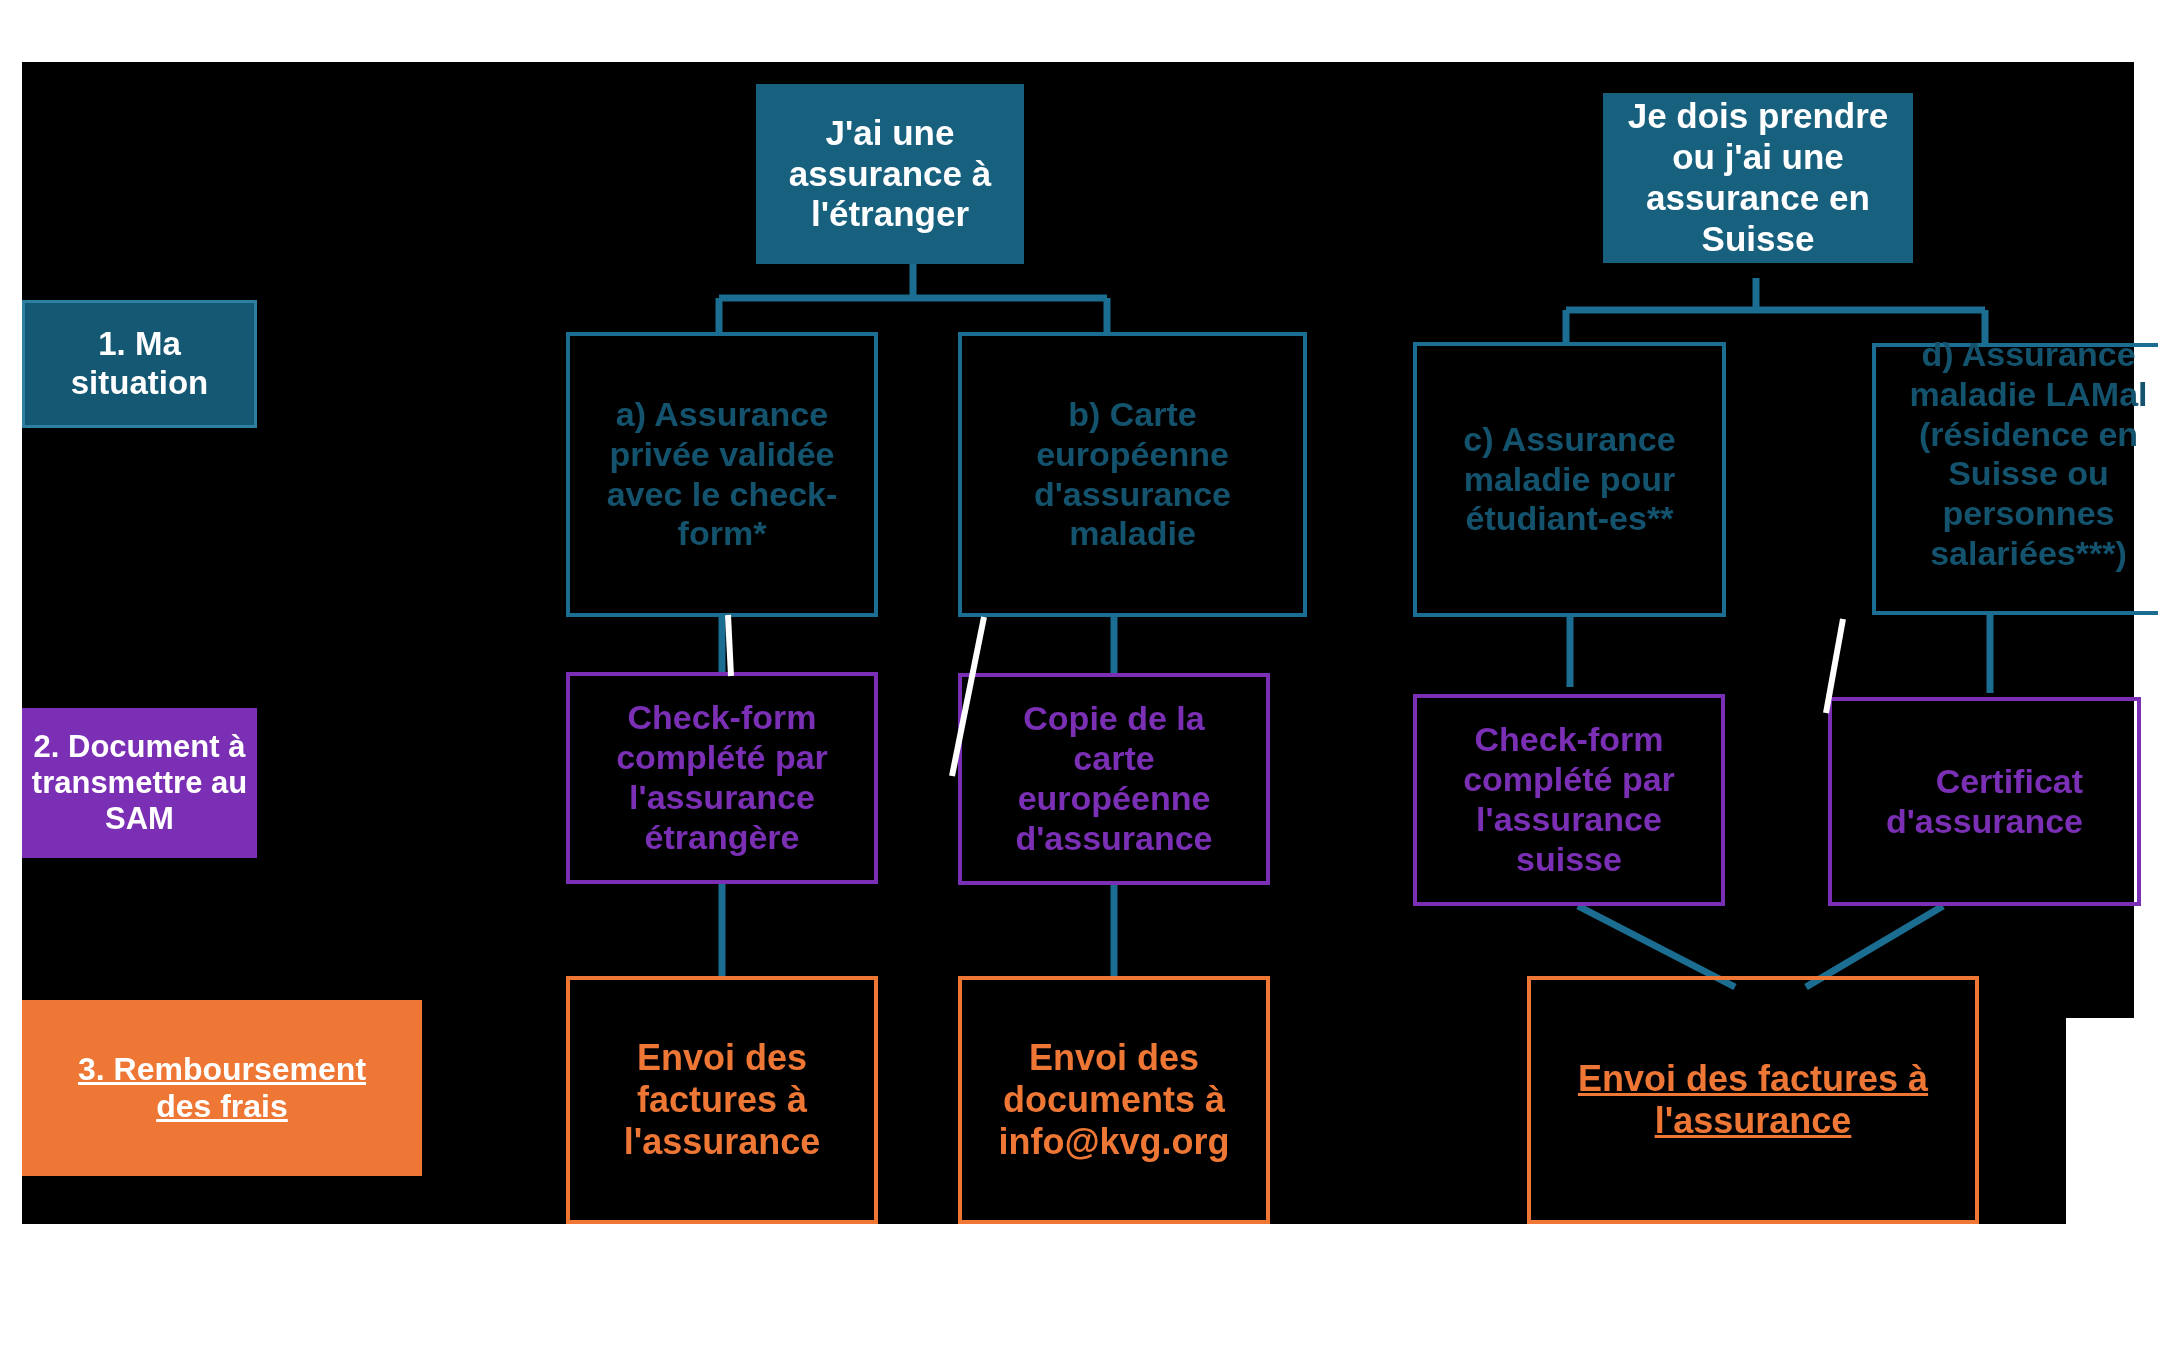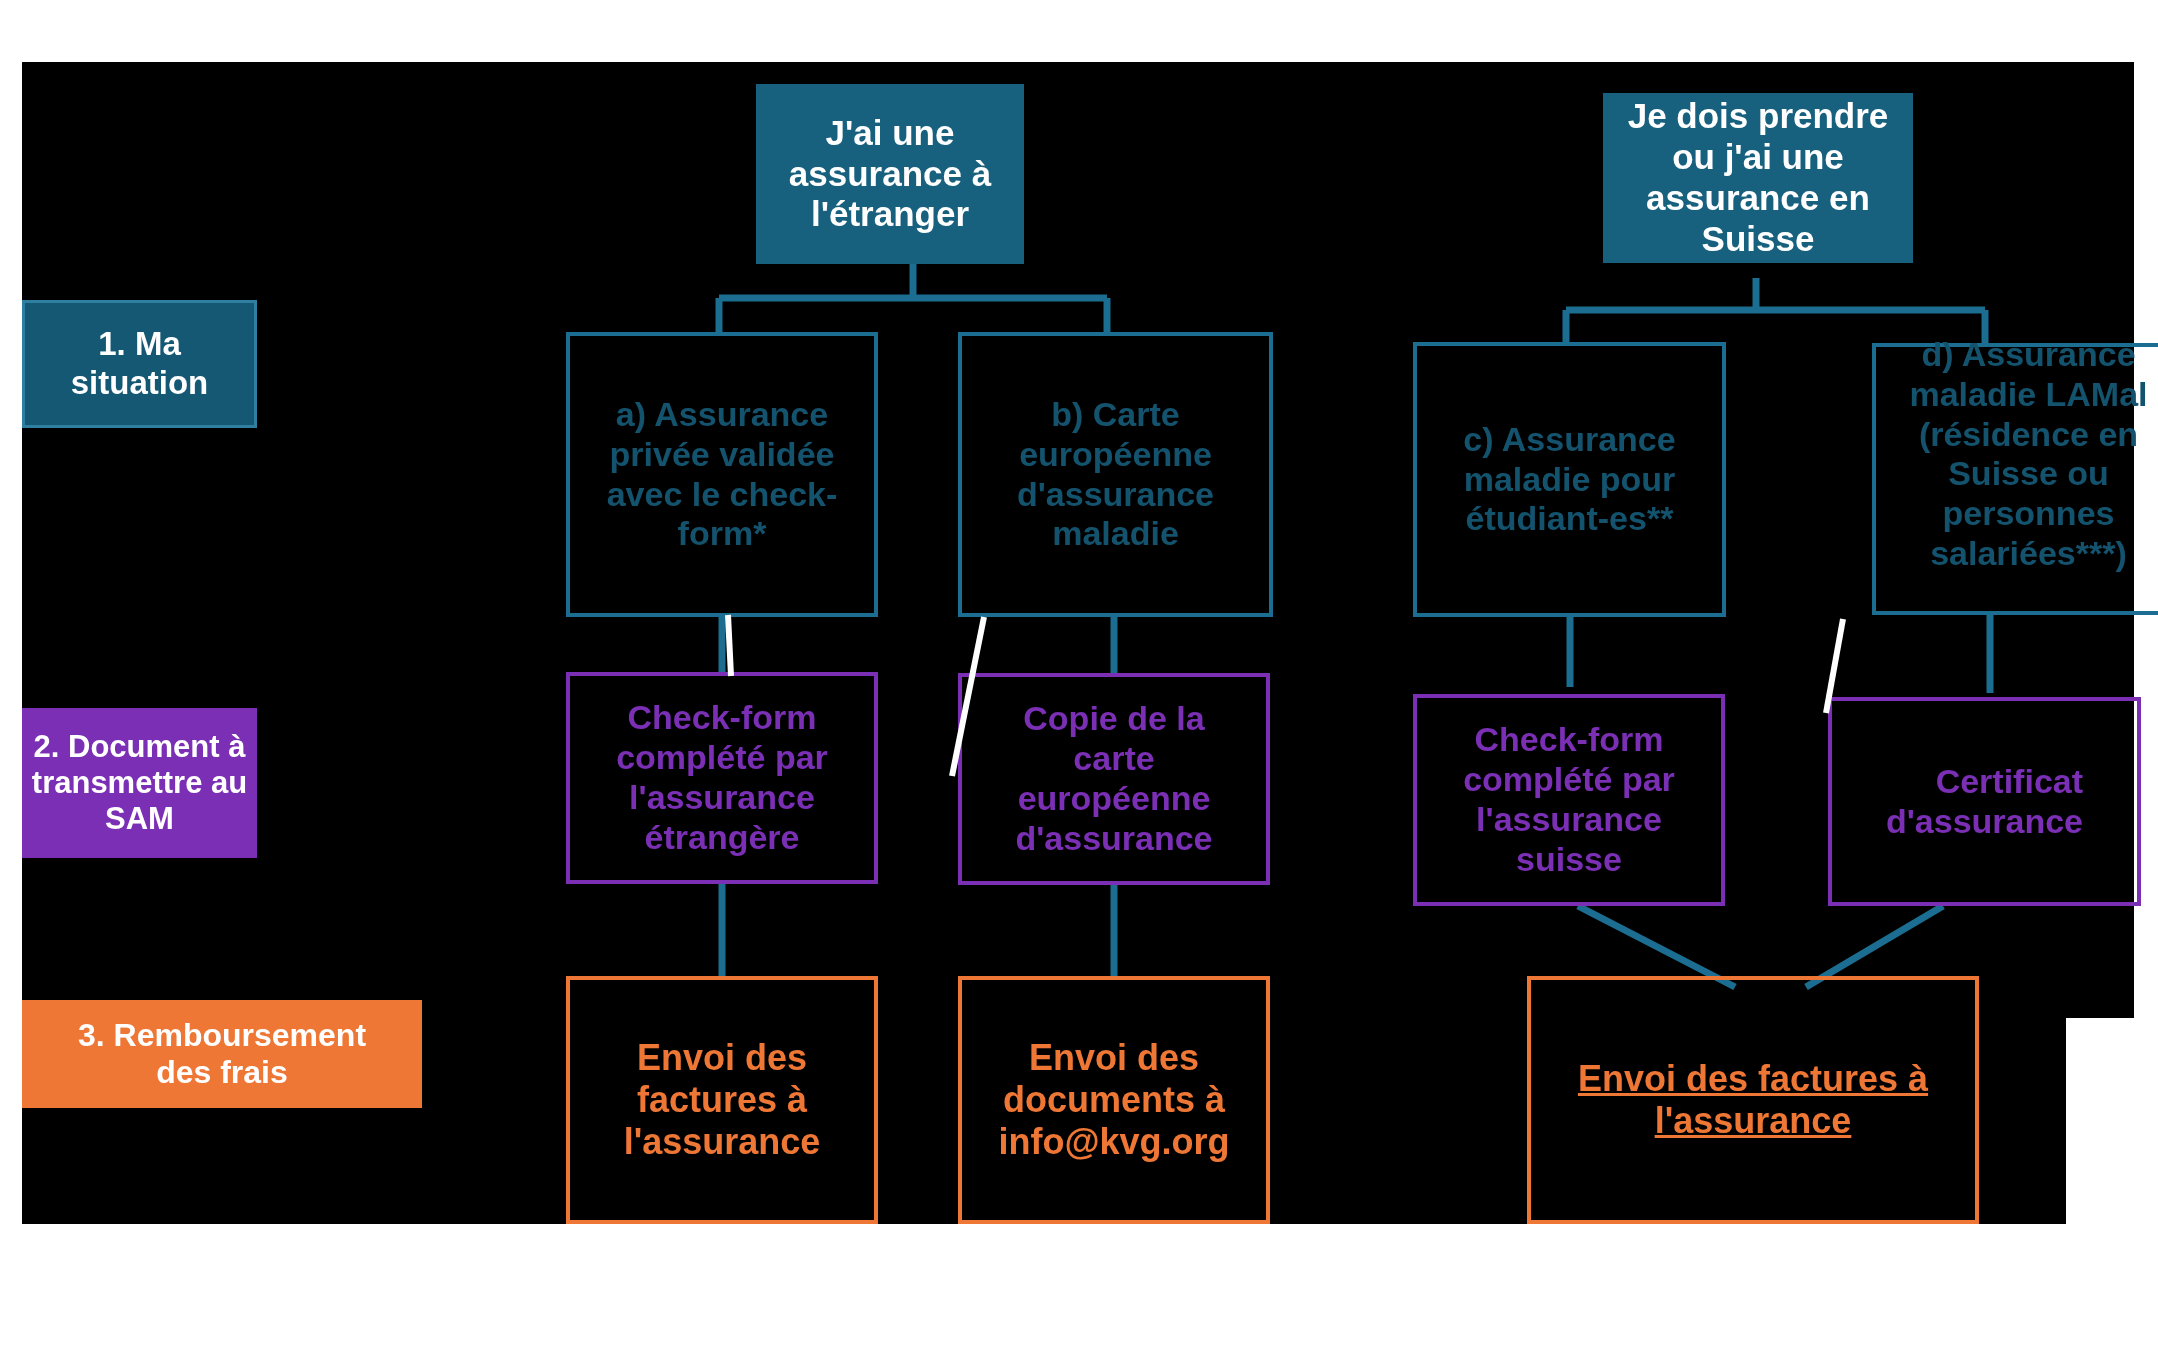--- a/index.html
+++ b/index.html
@@ -148,21 +148,21 @@
   <div class="box legend-teal" style="left:22px; top:300px; width:235px; height:128px; font-size:33px;">
     <span>1. Ma situation</span>
   </div>
 
   <div class="box legend-purple" style="left:22px; top:708px; width:235px; height:150px; font-size:31px;">
     <span>2. Document à
 transmettre au
 SAM</span>
   </div>
 
-  <div class="box legend-orange" style="left:22px; top:1000px; width:400px; height:108px; font-size:32px;">
+  <div class="box legend-orange" style="left:22px; top:1000px; width:400px; height:176px; font-size:32px;text-decoration:underline;">
     <span>3. Remboursement
 des frais</span>
   </div>
 
   <div class="box hdr-teal" style="left:756px; top:84px; width:268px; height:180px; font-size:35px;">
     <span>J'ai une
 assurance à
 l'étranger</span>
   </div>
 
@@ -173,21 +173,21 @@
 Suisse</span>
   </div>
 
   <div class="box out-teal" style="left:566px; top:332px; width:312px; height:285px; font-size:34px;">
     <span>a) Assurance
 privée validée
 avec le check-
 form*</span>
   </div>
 
-  <div class="box out-teal" style="left:958px; top:332px; width:315px; height:285px; font-size:34px;">
+  <div class="box out-teal" style="left:958px; top:332px; width:349px; height:285px; font-size:34px;">
     <span>b) Carte
 européenne
 d'assurance
 maladie</span>
   </div>
 
   <div class="box out-teal" style="left:1413px; top:342px; width:313px; height:275px; font-size:34px;">
     <span>c) Assurance
 maladie pour
 étudiant-es**</span>

